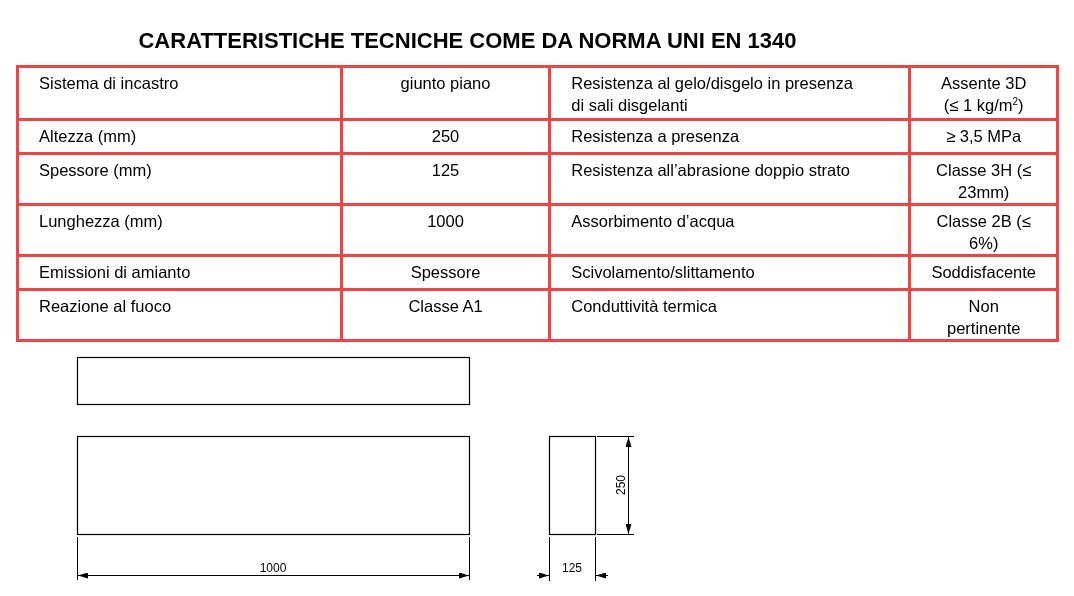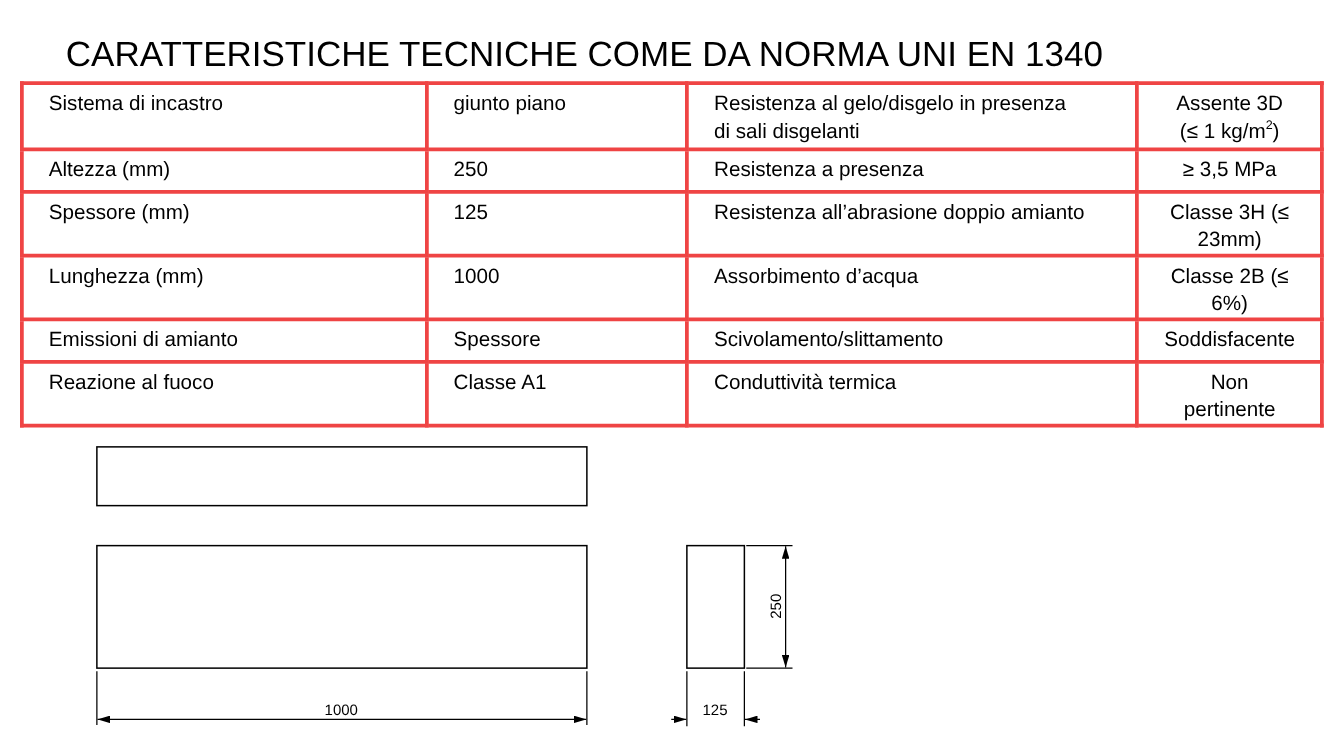--- a/index.html
+++ b/index.html
@@ -1,27 +1,27 @@
 <!DOCTYPE html>
 <html><head>
 <meta charset="utf-8">
 <style>
   html, body { margin:0; padding:0; background:#ffffff; }
   body { width:1074px; height:596px; position:relative; overflow:hidden;
          font-family:"Liberation Sans", sans-serif; color:#000; }
   .title { position:absolute; left:0; width:935px; top:28px; text-align:center;
-           font-weight:normal; font-size:28px; letter-spacing:0px; }
+           font-weight:bold; font-size:22px; letter-spacing:0px; }
   table.spec { position:absolute; left:16px; top:65px; border-collapse:collapse;
                width:1043px; font-size:16.5px; }
   table.spec td { border:3px solid #ef4444; padding:0 20px; vertical-align:top; line-height:22px; }
   table.spec tr { height:34px; }
   table.spec tr.tall { height:53px; }
   table.spec td { padding-top:4px; }
   td.c1 { width:303px; }
-  td.c2 { width:176px; text-align:left; }
+  td.c2 { width:176px; text-align:center; }
   td.c3 { width:332px; }
   td.c4 { text-align:center; }
   svg.drawing { position:absolute; left:0; top:0; }
   .dimtext { font-family:"Liberation Sans", sans-serif; font-size:12px; }
 </style>
 </head>
 <body>
 
 <div class="title">CARATTERISTICHE TECNICHE COME DA NORMA UNI EN 1340</div>
 
@@ -41,21 +41,21 @@
   </tr>
   <tr>
     <td class="c1">Altezza (mm)</td>
     <td class="c2">250</td>
     <td class="c3">Resistenza a presenza</td>
     <td class="c4">≥ 3,5 MPa</td>
   </tr>
   <tr>
     <td class="c1">Spessore (mm)</td>
     <td class="c2">125</td>
-    <td class="c3">Resistenza all’abrasione doppio amianto</td>
+    <td class="c3">Resistenza all’abrasione doppio strato</td>
     <td class="c4">Classe 3H (≤ 23mm)</td>
   </tr>
   <tr>
     <td class="c1">Lunghezza (mm)</td>
     <td class="c2">1000</td>
     <td class="c3">Assorbimento d’acqua</td>
     <td class="c4">Classe 2B (≤ 6%)</td>
   </tr>
   <tr>
     <td class="c1">Emissioni di amianto</td>

